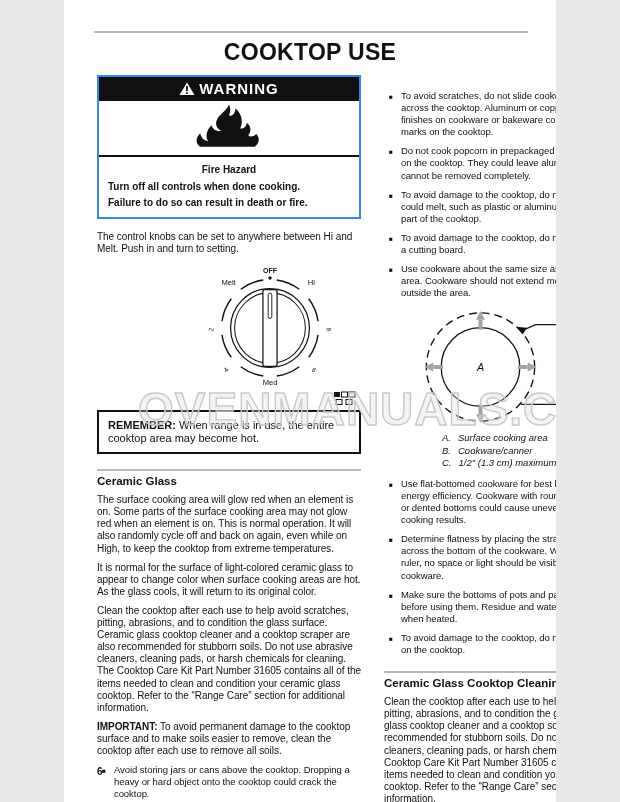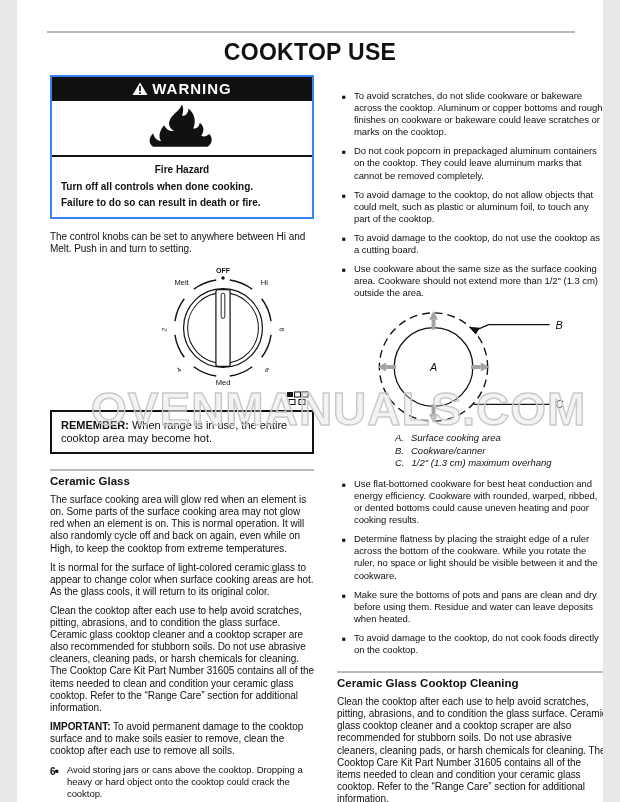--- a/index.html
+++ b/index.html
@@ -1,18 +1,18 @@
 <!DOCTYPE html>
 <html><head>
 <meta charset="utf-8">
 <style>
   * { box-sizing: border-box; }
   html,body { margin:0; padding:0; background:#e8e8e8; }
   .page {
-    position:relative; width:586px; height:802px; margin:0 auto;
+    position:relative; width:492px; height:802px; margin:0 auto;
     background:#fff; color:#111; overflow:hidden;
     font-family:"Liberation Sans","DejaVu Sans",sans-serif;
   }
   .top-rule { position:absolute; left:30px; right:28px; top:31px; border-top:2px solid #b9b9b9; }
   .title { position:absolute; top:39px; left:0; width:100%; text-align:center;
            font-size:23px; font-weight:bold; letter-spacing:0.3px; }
   .cols { position:absolute; top:75px; left:33px; display:flex; gap:23px; }
   .col-left  { width:264px; }
   .col-right { width:270px; padding-top:13px; }
 

